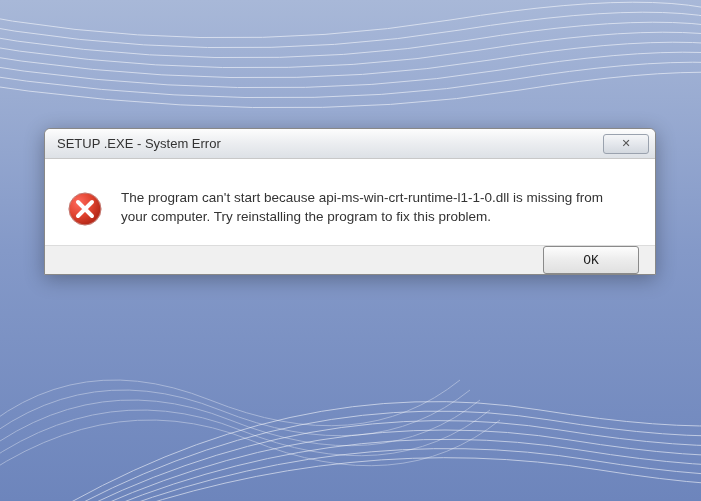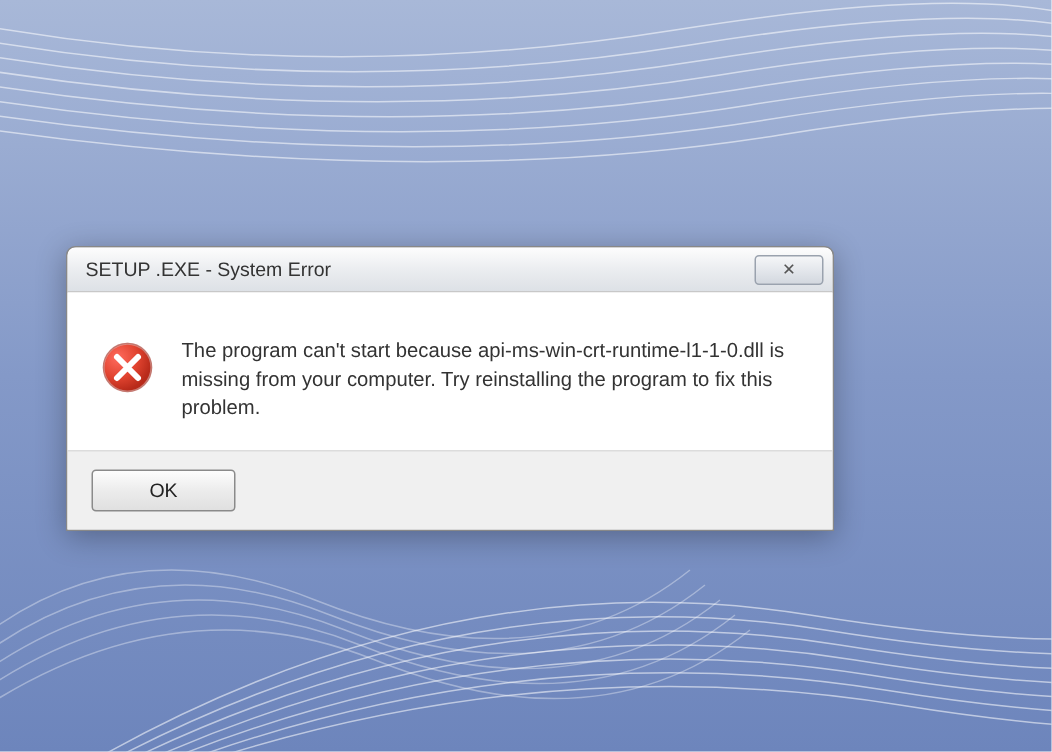--- a/index.html
+++ b/index.html
@@ -23,26 +23,25 @@
       left: 0;
       width: 100%;
       height: 100%;
       pointer-events: none;
     }
     
     .dialog {
       position: absolute;
       left: 44px;
       top: 128px;
-      width: 512px;
+      width: 612px;
       background: #fff;
       border: 1px solid #888;
       box-shadow: 0 4px 20px rgba(0,0,0,0.3);
       border-radius: 6px 6px 0 0;
-      margin-top: 36px;
     }
     
     .titlebar {
       height: 30px;
       background: linear-gradient(180deg, #fdfdfd 0%, #ebedf0 50%, #dde1e6 100%);
       border-bottom: 1px solid #c8c8c8;
       border-radius: 6px 6px 0 0;
       display: flex;
       align-items: center;
       padding: 0 6px 0 12px;
@@ -89,23 +88,24 @@
     .message-text {
       font-size: 13.5px;
       color: #333;
       line-height: 1.4;
       padding-right: 10px;
     }
     
     .dialog-footer {
       background: #f0f0f0;
       border-top: 1px solid #dcdcdc;
-      padding: 12px 16px;
+      padding: 0 16px;
       display: flex;
-      justify-content: flex-start;
+      justify-content: flex-end;
+      font-family: Liberation Mono, monospace;
     }
     
     .ok-btn {
       min-width: 96px;
       height: 28px;
       background: linear-gradient(180deg, #fdfdfd 0%, #ececec 50%, #e0e0e0 100%);
       border: 1px solid #8a8a8a;
       border-radius: 3px;
       font-size: 13px;
       color: #222;

